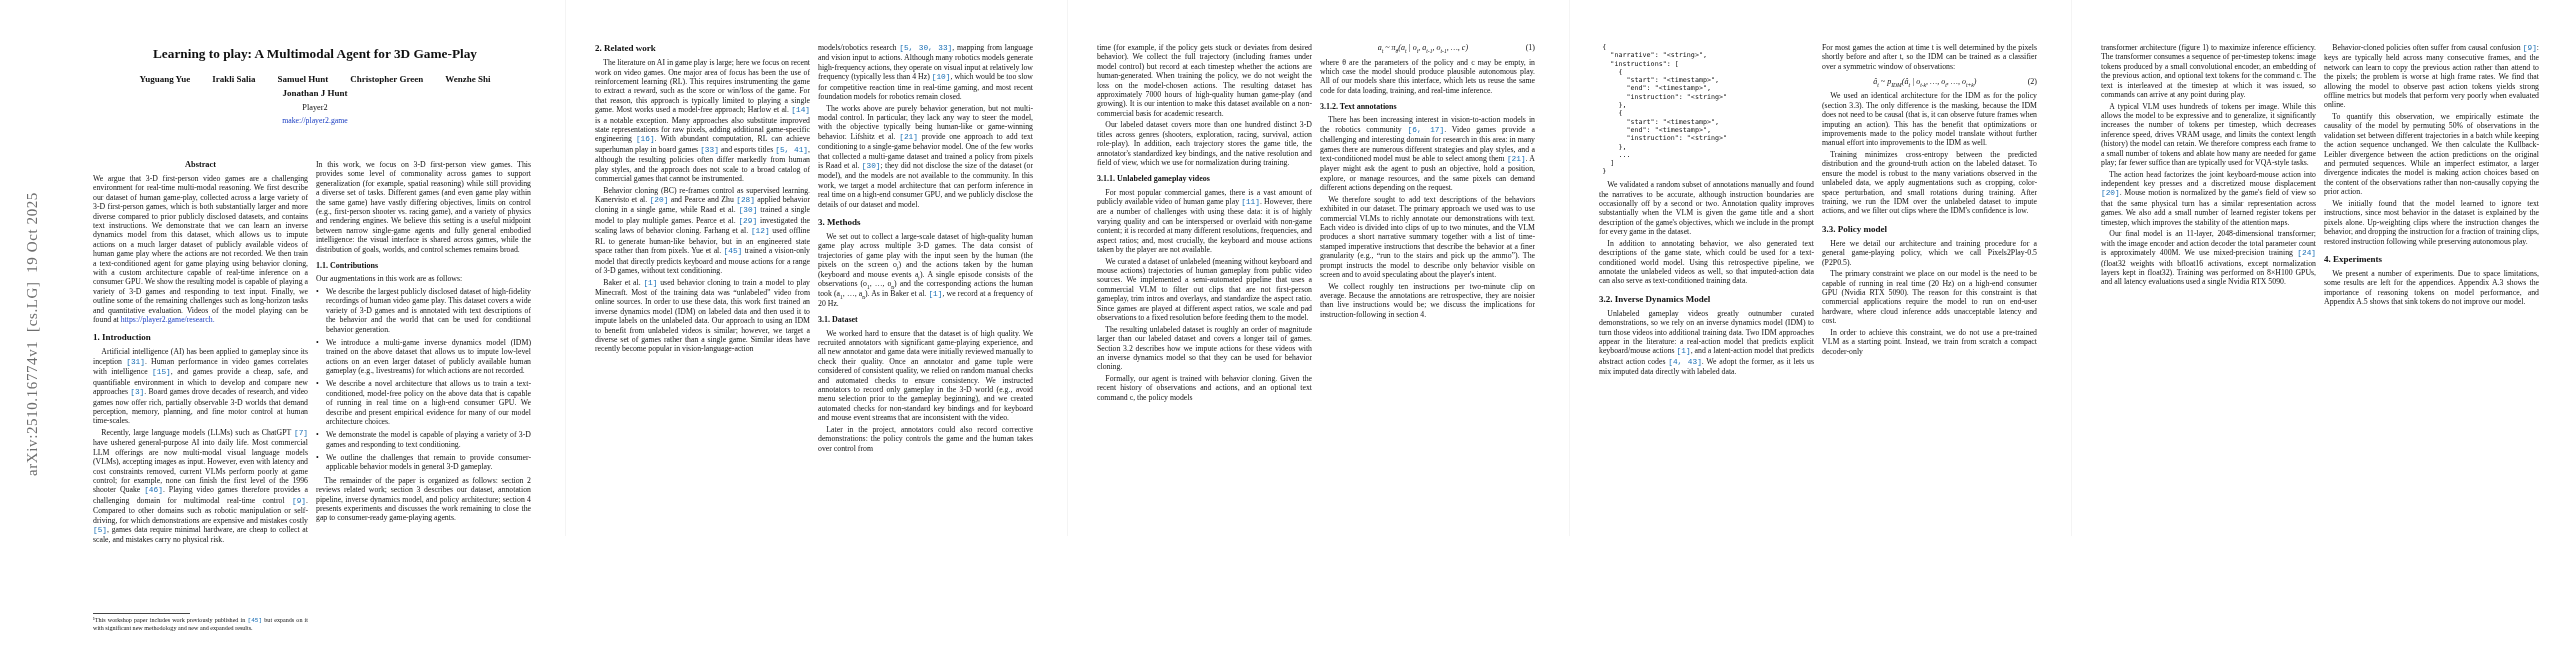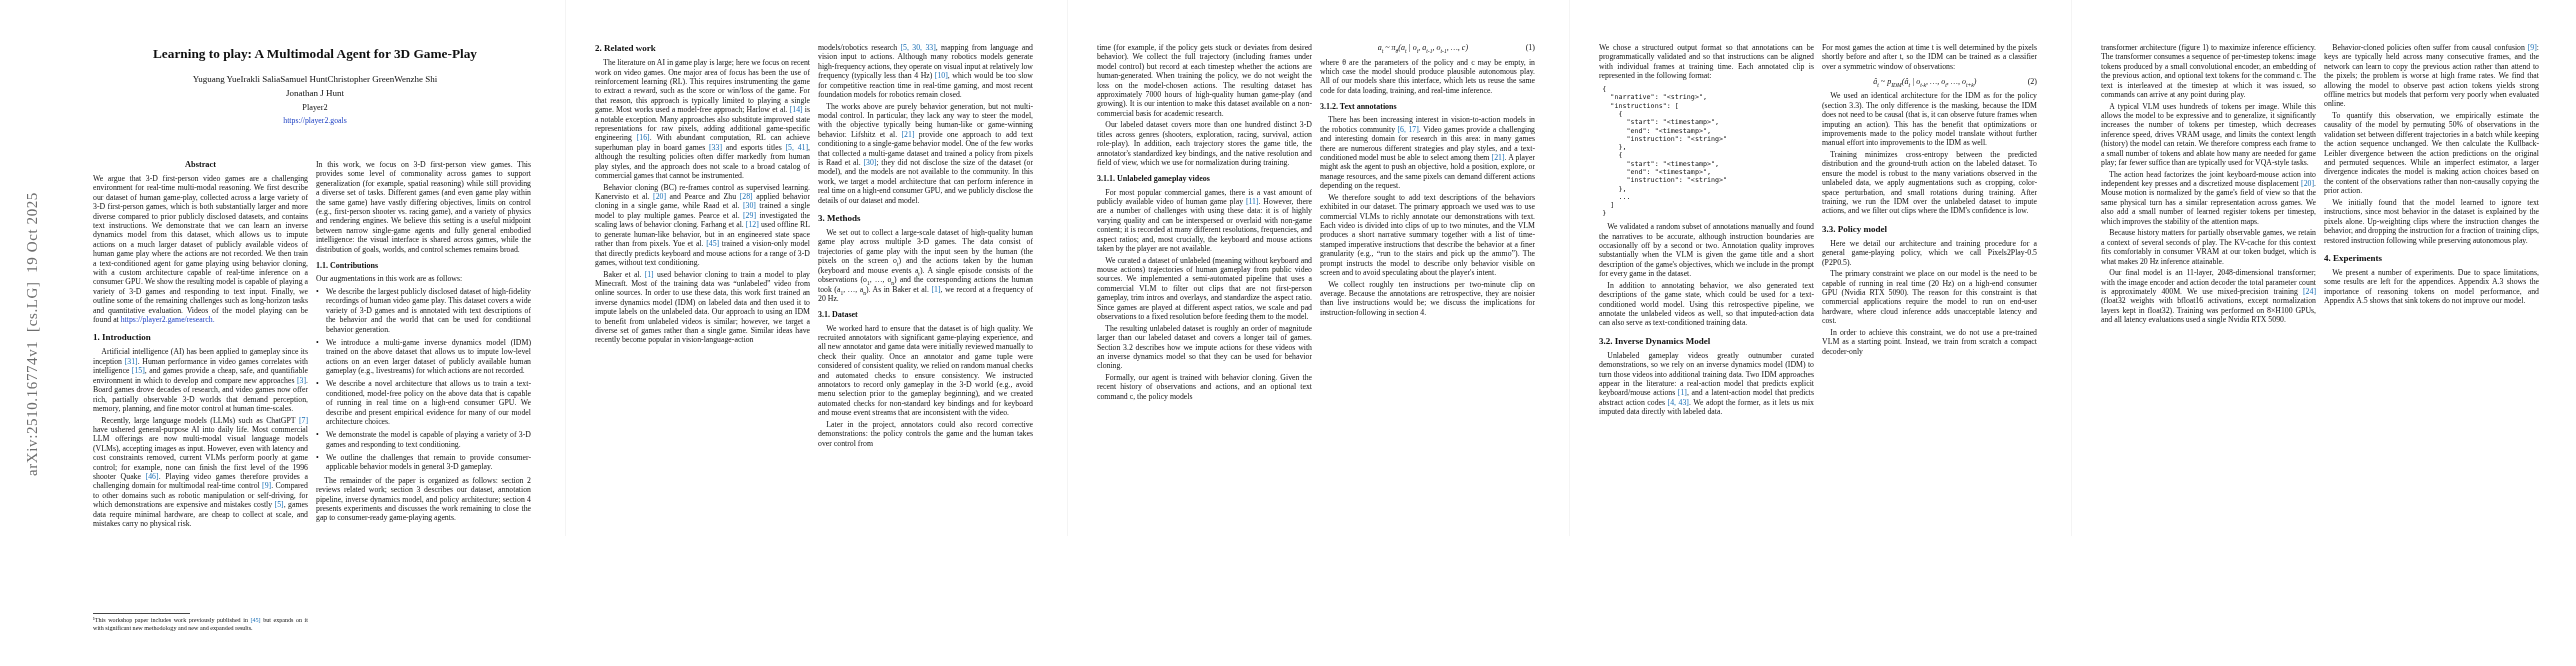--- a/index.html
+++ b/index.html
@@ -25,21 +25,21 @@
     font-family:"Liberation Serif","DejaVu Serif",serif;
   }
 
   
   .page{flex:0 0 502px;height:536px;padding:43px 29px 32px;position:relative;background:#ffffff;}
   .page + .page{box-shadow:-0.6px 0 0 #ededed;}
 
   
   .paper-header{height:117px;display:flex;flex-direction:column;align-items:center;text-align:center;}
   .title{font-size:13.3px;font-weight:bold;margin:3.3px 0 0;line-height:1.25;}
-  .authors-row{display:flex;justify-content:center;font-weight:normal;font-size:9px;margin-top:11px;}
+  .authors-row{display:flex;gap:22px;justify-content:center;font-weight:bold;font-size:9px;margin-top:11px;}
   .authors-row.second{margin-top:4.4px;}
   .affiliation{font-size:8.3px;margin-top:5px;}
   .header-link{font-size:7.8px;margin-top:3.3px;color:var(--link);text-decoration:none;cursor:pointer;}
 
   
   .cols{display:flex;gap:8px;}
   #page-1 .cols{height:472px;}
   .page:not(#page-1) .cols{height:591px;}
   .col{width:215px;overflow:hidden;position:relative;}
   .col > :first-child{margin-top:0;}
@@ -59,21 +59,21 @@
   .eq-body{flex:1;text-align:center;font-style:italic;}
   .eq-num{flex:0 0 auto;font-style:normal;}
   .code{
     font-family:"DejaVu Sans Mono","Liberation Mono",monospace;
     font-size:6.7px;line-height:8.3px;margin:4.4px 0 4.4px 3.3px;white-space:pre;
   }
   .footnote{position:absolute;bottom:0;left:0;right:0;background:#ffffff;}
   .fn-rule{width:45%;border-top:0.6px solid #444;margin-bottom:2.8px;}
   .fn-text{font-size:6.1px;line-height:7.5px;text-align:justify;}
   sub{font-size:70%;line-height:0;}
-  .cite{color:var(--cite);cursor:pointer;}
+  .cite{color:var(--cite);cursor:pointer;font-family:Liberation Mono, monospace;}
   .link{color:var(--link);cursor:pointer;word-break:break-all;}
 </style>
 </head>
 <body>
 
 <div class="spread">
   <div class="stamp-gutter">
     <div class="arxiv-stamp">arXiv:2510.16774v1  [cs.LG]  19 Oct 2025</div>
   </div>
 
@@ -84,21 +84,21 @@
           <span>Yuguang Yue</span>
           <span>Irakli Salia</span>
           <span>Samuel Hunt</span>
           <span>Christopher Green</span>
           <span>Wenzhe Shi</span>
         </div>
       <div class="authors-row second">
           <span>Jonathan J Hunt</span>
         </div>
       <div class="affiliation">Player2</div>
-      <a class="header-link">https://player2.goals</a>
+      <a class="header-link">make://player2.game</a>
     </header>
     <div class="cols">
         <div class="col">
           <div class="abshead">Abstract</div>
           <div class="para pc">We argue that 3-D first-person video games are a challenging environment for real-time multi-modal reasoning. We first describe our dataset of human game-play, collected across a large variety of 3-D first-person games, which is both substantially larger and more diverse compared to prior publicly disclosed datasets, and contains text instructions. We demonstrate that we can learn an inverse dynamics model from this dataset, which allows us to impute actions on a much larger dataset of publicly available videos of human game play where the actions are not recorded. We then train a text-conditioned agent for game playing using behavior cloning, with a custom architecture capable of real-time inference on a consumer GPU. We show the resulting model is capable of playing a variety of 3-D games and responding to text input. Finally, we outline some of the remaining challenges such as long-horizon tasks and quantitative evaluation. Videos of the model playing can be found at <span class="link">https://player2.game/research.</span></div>
           <div class="h1">1. Introduction</div>
           <div class="para">Artificial intelligence (AI) has been applied to gameplay since its inception <span class="cite">[31]</span>. Human performance in video games correlates with intelligence <span class="cite">[15]</span>, and games provide a cheap, safe, and quantifiable environment in which to develop and compare new approaches <span class="cite">[3]</span>. Board games drove decades of research, and video games now offer rich, partially observable 3-D worlds that demand perception, memory, planning, and fine motor control at human time-scales.</div>
           <div class="para">Recently, large language models (LLMs) such as ChatGPT <span class="cite">[7]</span> have ushered general-purpose AI into daily life. Most commercial LLM offerings are now multi-modal visual language models (VLMs), accepting images as input. However, even with latency and cost constraints removed, current VLMs perform poorly at game control; for example, none can finish the first level of the 1996 shooter Quake <span class="cite">[46]</span>. Playing video games therefore provides a challenging domain for multimodal real-time control <span class="cite">[9]</span>. Compared to other domains such as robotic manipulation or self-driving, for which demonstrations are expensive and mistakes costly <span class="cite">[5]</span>, games data require minimal hardware, are cheap to collect at scale, and mistakes carry no physical risk.</div>
           <div class="footnote">
             <div class="fn-rule"></div>
@@ -178,21 +178,20 @@
           <div class="para">There has been increasing interest in vision-to-action models in the robotics community <span class="cite">[6, 17]</span>. Video games provide a challenging and interesting domain for research in this area: in many games there are numerous different strategies and play styles, and a text-conditioned model must be able to select among them <span class="cite">[21]</span>. A player might ask the agent to push an objective, hold a position, explore, or manage resources, and the same pixels can demand different actions depending on the request.</div>
           <div class="para">We therefore sought to add text descriptions of the behaviors exhibited in our dataset. The primary approach we used was to use commercial VLMs to richly annotate our demonstrations with text. Each video is divided into clips of up to two minutes, and the VLM produces a short narrative summary together with a list of time-stamped imperative instructions that describe the behavior at a finer granularity (e.g., “run to the stairs and pick up the ammo”). The prompt instructs the model to describe only behavior visible on screen and to avoid speculating about the player's intent.</div>
           <div class="para">We collect roughly ten instructions per two-minute clip on average. Because the annotations are retrospective, they are noisier than live instructions would be; we discuss the implications for instruction-following in section 4.</div>
         </div>
       </div>
   </section>
 
   <section class="page" id="page-4">
     <div class="cols">
         <div class="col">
-          <div class="para pc">We chose a structured output format so that annotations can be programmatically validated and so that instructions can be aligned with individual frames at training time. Each annotated clip is represented in the following format:</div>
           <pre class="code">{
   "narrative": "&lt;string&gt;",
   "instructions": [
     {
       "start": "&lt;timestamp&gt;",
       "end": "&lt;timestamp&gt;",
       "instruction": "&lt;string&gt;"
     },
     {
       "start": "&lt;timestamp&gt;",
@@ -222,21 +221,20 @@
         </div>
       </div>
   </section>
 
   <section class="page" id="page-5">
     <div class="cols">
         <div class="col">
           <div class="para pc">transformer architecture (figure 1) to maximize inference efficiency. The transformer consumes a sequence of per-timestep tokens: image tokens produced by a small convolutional encoder, an embedding of the previous action, and optional text tokens for the command c. The text is interleaved at the timestep at which it was issued, so commands can arrive at any point during play.</div>
           <div class="para">A typical VLM uses hundreds of tokens per image. While this allows the model to be expressive and to generalize, it significantly increases the number of tokens per timestep, which decreases inference speed, drives VRAM usage, and limits the context length (history) the model can retain. We therefore compress each frame to a small number of tokens and ablate how many are needed for game play; far fewer suffice than are typically used for VQA-style tasks.</div>
           <div class="para">The action head factorizes the joint keyboard-mouse action into independent key presses and a discretized mouse displacement <span class="cite">[20]</span>. Mouse motion is normalized by the game's field of view so that the same physical turn has a similar representation across games. We also add a small number of learned register tokens per timestep, which improves the stability of the attention maps.</div>
-          <div class="para">Because history matters for partially observable games, we retain a context of several seconds of play. The KV-cache for this context fits comfortably in consumer VRAM at our token budget, which is what makes 20 Hz inference attainable.</div>
           <div class="para">Our final model is an 11-layer, 2048-dimensional transformer; with the image encoder and action decoder the total parameter count is approximately 400M. We use mixed-precision training <span class="cite">[24]</span> (float32 weights with bfloat16 activations, except normalization layers kept in float32). Training was performed on 8×H100 GPUs, and all latency evaluations used a single Nvidia RTX 5090.</div>
         </div>
         <div class="col">
           <div class="para">Behavior-cloned policies often suffer from causal confusion <span class="cite">[9]</span>: keys are typically held across many consecutive frames, and the network can learn to copy the previous action rather than attend to the pixels; the problem is worse at high frame rates. We find that allowing the model to observe past action tokens yields strong offline metrics but models that perform very poorly when evaluated online.</div>
           <div class="para">To quantify this observation, we empirically estimate the causality of the model by permuting 50% of observations in the validation set between different trajectories in a batch while keeping the action sequence unchanged. We then calculate the Kullback-Leibler divergence between the action predictions on the original and permuted sequences. While an imperfect estimator, a larger divergence indicates the model is making action choices based on the content of the observations rather than non-causally copying the prior action.</div>
           <div class="para">We initially found that the model learned to ignore text instructions, since most behavior in the dataset is explained by the pixels alone. Up-weighting clips where the instruction changes the behavior, and dropping the instruction for a fraction of training clips, restored instruction following while preserving autonomous play.</div>
           <div class="h1">4. Experiments</div>
           <div class="para">We present a number of experiments. Due to space limitations, some results are left for the appendices. Appendix A.3 shows the importance of reasoning tokens on model performance, and Appendix A.5 shows that sink tokens do not improve our model.</div>
         </div>
       </div>

